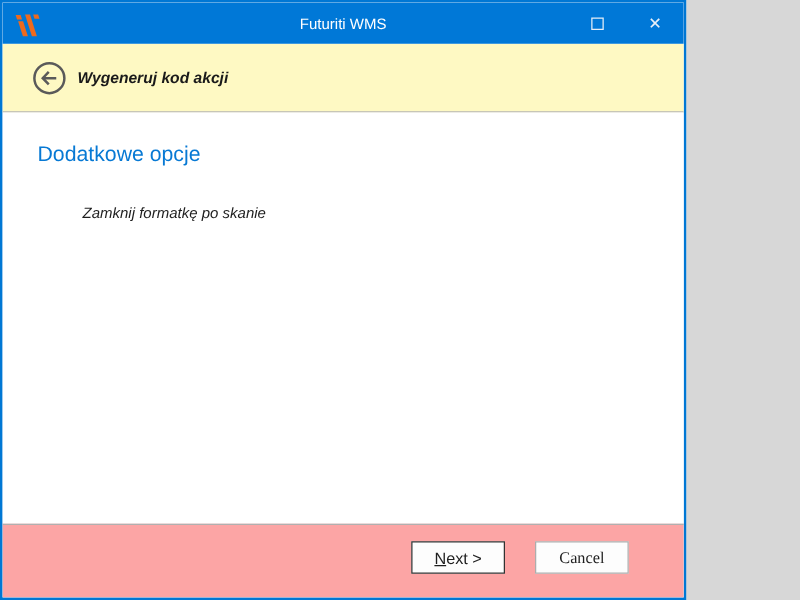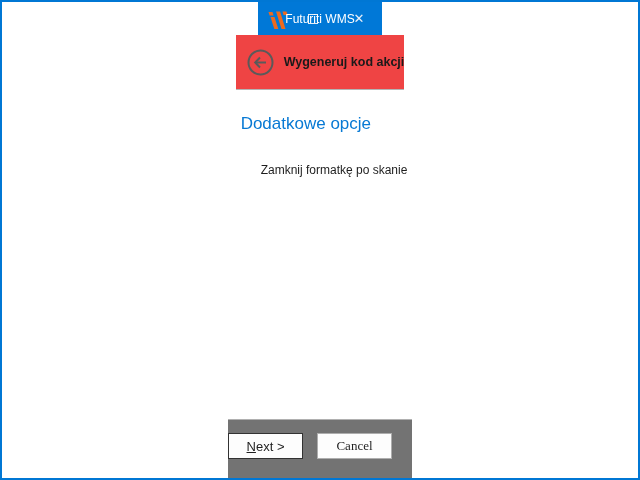--- a/index.html
+++ b/index.html
@@ -1,48 +1,48 @@
 <!DOCTYPE html>
 <html><head>
 <meta charset="utf-8">
 <style>
   html,body{margin:0;padding:0;background:#d7d7d7;font-family:"Liberation Sans",sans-serif;}
   .window{
-    position:relative;width:640px;height:480px;box-sizing:border-box;
-    border:2px solid #0077d4;background:#fff;display:flex;flex-direction:column;overflow:hidden;align-items:center;
+    position:relative;width:549px;height:480px;box-sizing:border-box;
+    border:2px solid #0077d4;background:#fff;display:flex;flex-direction:column;overflow:hidden;
   }
   
   .titlebar{
     height:33px;flex:0 0 33px;background:#0078d7;display:flex;align-items:center;position:relative;
   }
   .logo{margin-left:8px;display:flex;align-items:center;}
   .win-title{
     position:absolute;left:0;right:0;text-align:center;color:#ffffff;font-size:12px;pointer-events:none;
   }
   .controls{margin-left:auto;display:flex;height:100%;}
   .ctrl-btn{width:46px;height:100%;display:flex;align-items:center;justify-content:center;cursor:default;}
   .max-glyph{width:10px;height:10px;border:1px solid #e6eef7;box-sizing:border-box;}
   .close-glyph{color:#e9eff7;font-size:13px;line-height:1;}
   
   .wiz-header{
-    flex:0 0 54px;background:#ef4444;border-bottom:1px solid #b5b5b5;
-    display:flex;align-items:center;padding-left:11px;
+    flex:0 0 54px;background:#fef9c3;border-bottom:1px solid #b5b5b5;
+    display:flex;align-items:center;padding-left:23px;font-style:italic;
   }
   .back-btn{width:28px;height:28px;display:flex;align-items:center;justify-content:center;
     background:transparent;border:none;padding:0;cursor:pointer;}
   .wiz-header-title{margin-left:9px;font-size:12.5px;font-weight:bold;color:#1a1a1a;}
   
   .content{flex:1 1 auto;background:#ffffff;padding:24px 20px 0 28px;}
   .page-heading{font-size:17px;font-weight:400;color:#0779d4;margin:0;}
-  .option-row{margin-top:29px;margin-left:20px;font-size:12px;color:#1e1e1e;cursor:default;}
+  .option-row{margin-top:29px;margin-left:36px;font-size:12px;color:#1e1e1e;cursor:default;font-style:italic;}
   
   .footer{
-    flex:0 0 59px;background:#737373;border-top:1px solid #b0b0b0;
+    flex:0 0 59px;background:#fca5a5;border-top:1px solid #b0b0b0;
     display:flex;justify-content:flex-end;align-items:flex-start;
-    padding:13px 20px 0 0;box-sizing:border-box;gap:14px;
+    padding:13px 44px 0 0;box-sizing:border-box;gap:24px;
   }
   .btn{
     width:75px;height:26px;font-size:13px;font-family:"Liberation Sans",sans-serif;
     background:#fdfdfd;color:#1f1f1f;cursor:pointer;padding:0;
   }
   .btn-default{border:1px solid #323232;}
   .btn-normal{border:1px solid #adadad;font-family:Liberation Serif, serif;}
   .mn{text-decoration:underline;}
 </style>
 </head>

